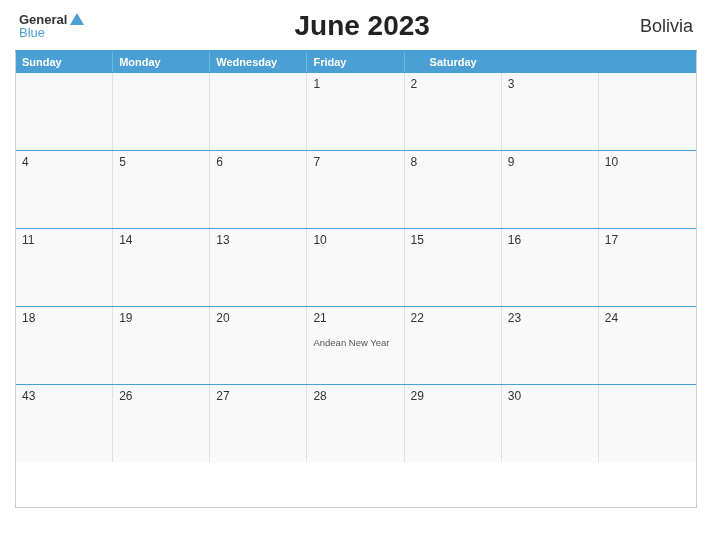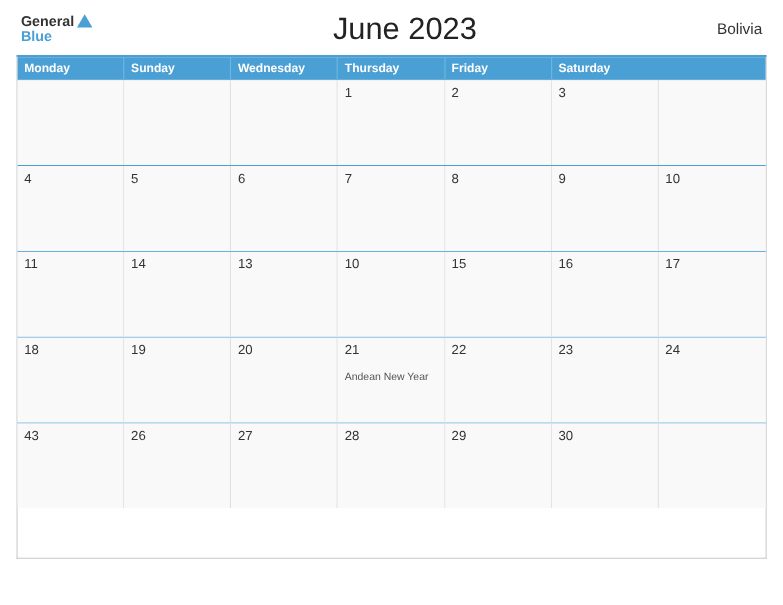--- a/index.html
+++ b/index.html
@@ -41,31 +41,31 @@
       width: 0;
       height: 0;
       border-left: 7px solid transparent;
       border-right: 7px solid transparent;
       border-bottom: 12px solid #4a9fd4;
       margin-left: 3px;
       margin-bottom: 1px;
     }
     .logo-blue {
       font-size: 13px;
-      font-weight: bold;
+      font-weight: normal;
       color: #4a9fd4;
     }
     .title {
       font-size: 28px;
-      font-weight: normal;
+      font-weight: bold;
       color: #222;
       text-align: center;
     }
     .country {
-      font-size: 14px;
+      font-size: 18px;
       color: #333;
       text-align: right;
     }
     .calendar {
       flex: 1;
       border: 1px solid #ccc;
       border-top: 2px solid #4a9fd4;
     }
     .cal-header {
       display: grid;
@@ -75,20 +75,21 @@
     .cal-header-cell {
       color: #fff;
       font-size: 11px;
       font-weight: bold;
       text-align: left;
       padding: 4px 6px;
       border-right: 1px solid #6db8e0;
     }
     .cal-header-cell:last-child {
       border-right: none;
+      text-align: center;
     }
     .cal-body {
       display: flex;
       flex-direction: column;
     }
     .cal-row {
       display: grid;
       grid-template-columns: repeat(7, 1fr);
       border-top: 1px solid #4a9fd4;
       height: 78px;
@@ -134,24 +135,23 @@
     </div>
 
     <div class="title">June 2023</div>
 
     <div class="country">Bolivia</div>
   </div>
 
   <div class="calendar">
 
     <div class="cal-header">
+      <div class="cal-header-cell">Sunday</div>
       <div class="cal-header-cell">Monday</div>
-      <div class="cal-header-cell">Sunday</div>
       <div class="cal-header-cell">Wednesday</div>
-      <div class="cal-header-cell">Thursday</div>
       <div class="cal-header-cell">Friday</div>
       <div class="cal-header-cell">Saturday</div>
     </div>
 
     <div class="cal-body" id="cal-body">
     <div class="cal-row">
           <div class="cal-cell empty"></div>
           <div class="cal-cell empty"></div>
           <div class="cal-cell empty"></div>
           <div class="cal-cell">

